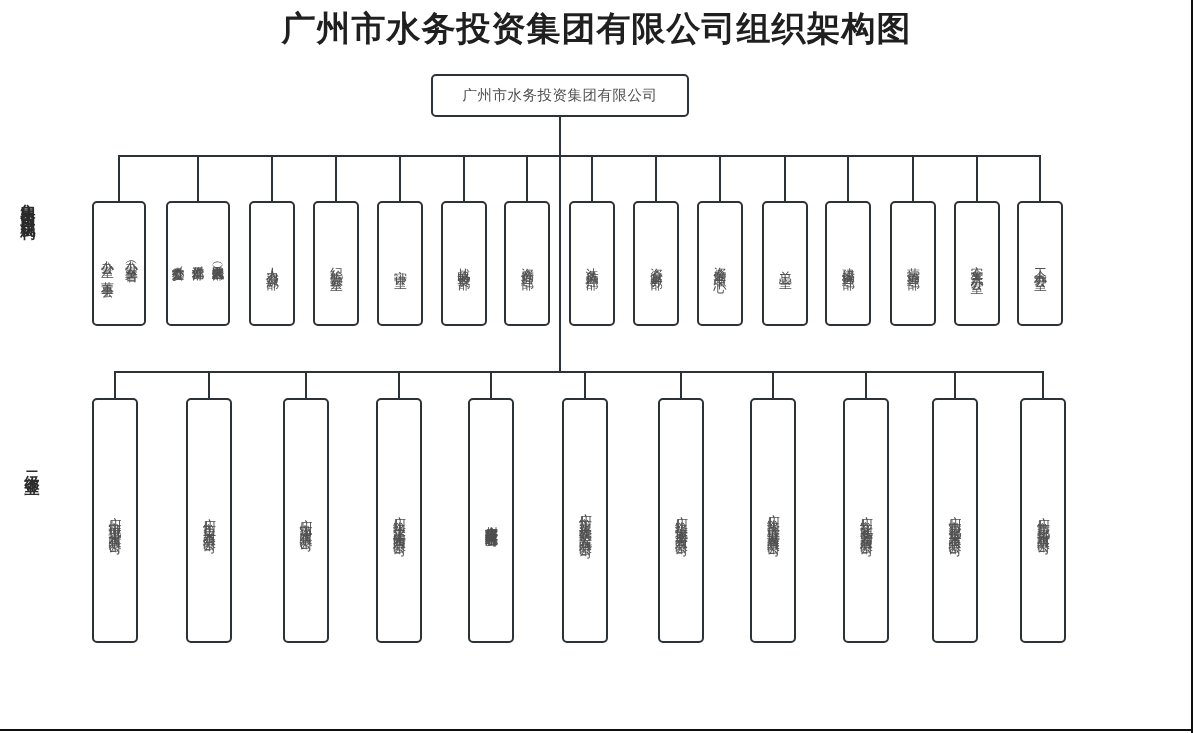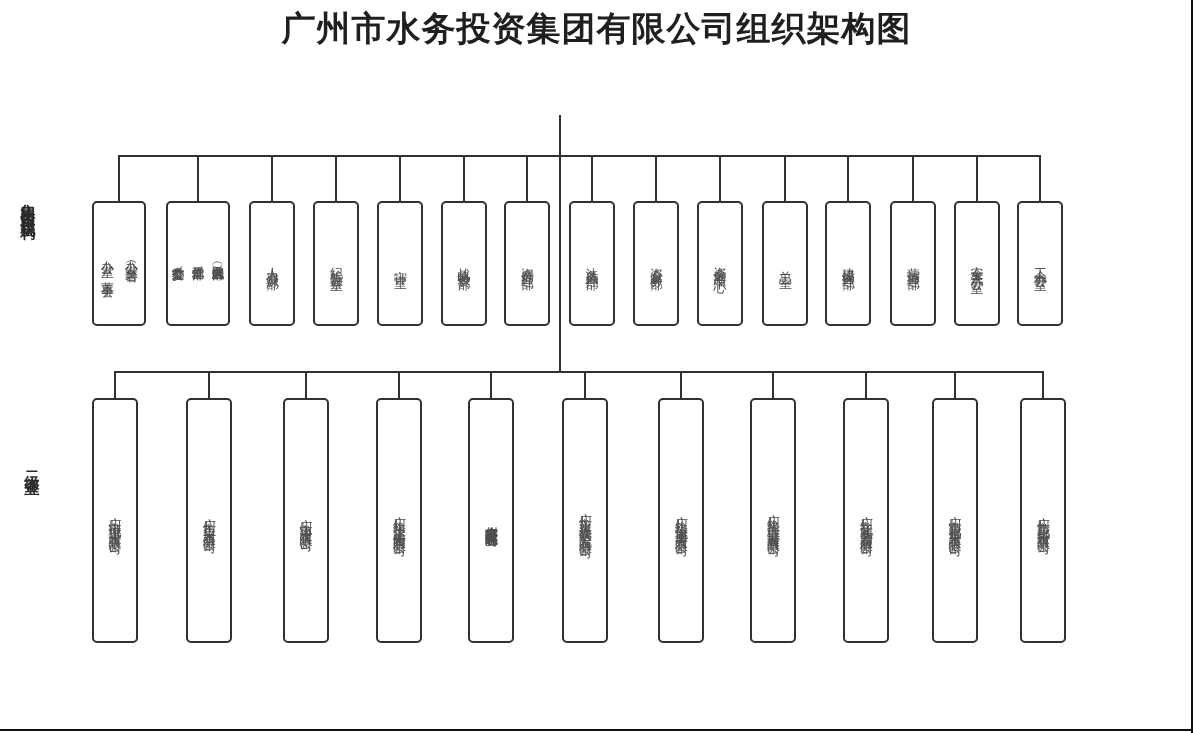--- a/index.html
+++ b/index.html
@@ -80,20 +80,23 @@
   }
   .side-label.internal { left: 18px; top: 192px; }
   .side-label.secondary { left: 22px; top: 460px; }
 </style>
 </head>
 <body>
 
 <div class="page" style="--line: #2d3238; --box-border: #2d3238; --box-text: #4f4f4f; --title-text: #1f1f1f; --page-border: #0f0f0f; --bg: #ffffff;">
   <div class="page-title">广州市水务投资集团有限公司组织架构图</div>
 
+  <div class="root-box">
+    <span>广州市水务投资集团有限公司</span>
+  </div>
 
   <div class="side-label internal">集团公司内设机构</div>
   <div class="side-label secondary">二级企业</div>
 
   <div id="connectors">
       <div class="v-line" style="left: 559px; top: 115px; height: 258px;"></div>
       <div class="h-line" style="left: 118px; top: 155px; width: 923px;"></div>
       <div class="h-line" style="left: 113.5px; top: 371px; width: 930.5px;"></div>
       <div class="v-line" style="left: 118px; top: 155px; height: 46px;"></div>
       <div class="v-line" style="left: 197px; top: 155px; height: 46px;"></div>

